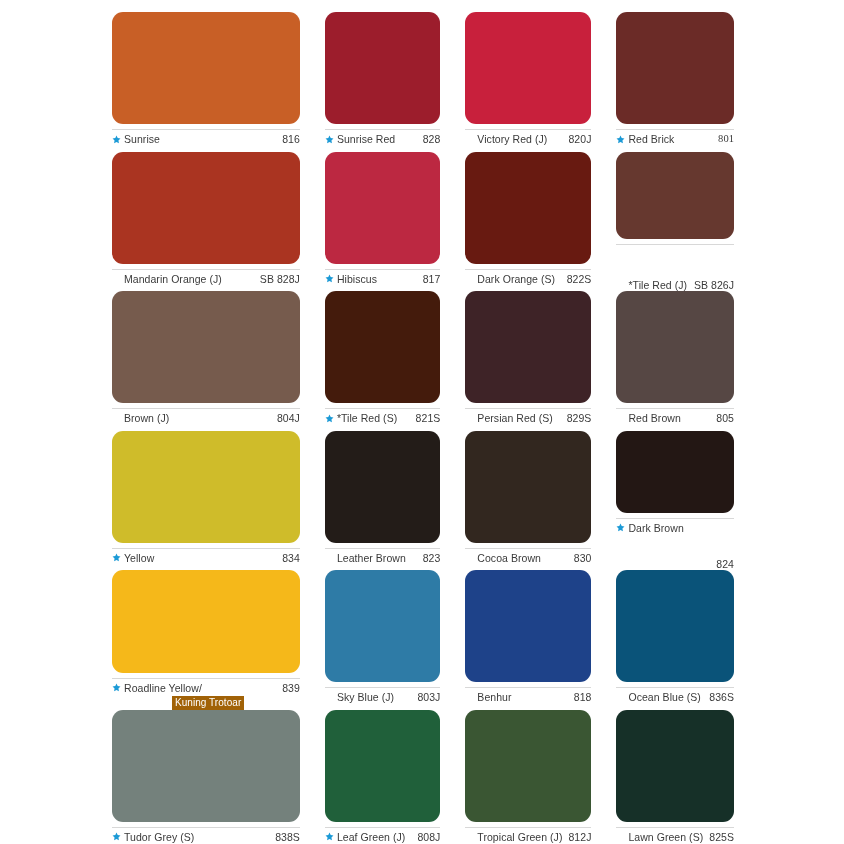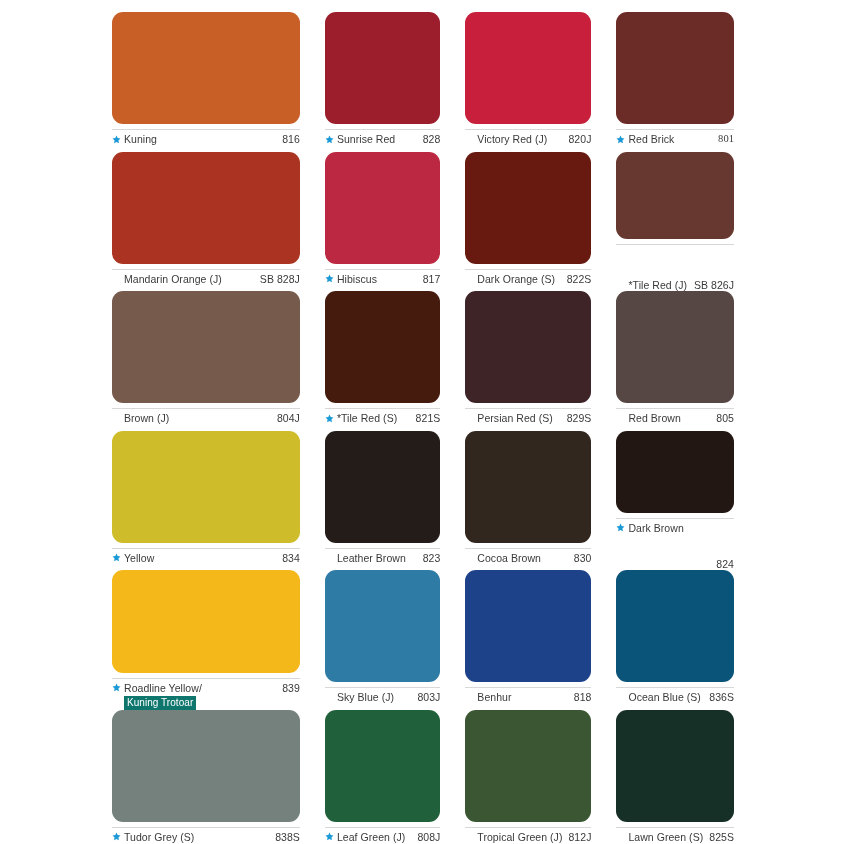--- a/index.html
+++ b/index.html
@@ -113,21 +113,21 @@
       <div class="chip" style="background: rgb(200, 95, 38);"></div>
       <div class="chip-rule" style="background: rgb(216, 216, 216);"></div>
       <div class="caption" style="color: rgb(58, 58, 58);">
         <div class="caption-left">
           <span class="star-icon">
             <svg viewBox="0 0 24 24" width="9" height="9" aria-hidden="true">
               <path fill="#1C9AD6" d="M12 1.6l3.2 6.7 7.3 1-5.3 5.2 1.3 7.3L12 18.4 5.5 21.8l1.3-7.3L1.5 9.3l7.3-1z"></path>
             </svg>
           </span>
           <div class="name-wrap">
-            <span class="name">Kuning</span>
+            <span class="name">Sunrise</span>
           </div>
         </div>
         <span class="code" style="color: rgb(58, 58, 58);">816</span>
       </div>
     </div>
     <div class="swatch-cell">
       <div class="chip" style="background: rgb(156, 29, 44);"></div>
       <div class="chip-rule" style="background: rgb(216, 216, 216);"></div>
       <div class="caption" style="color: rgb(58, 58, 58);">
         <div class="caption-left">
@@ -386,21 +386,21 @@
       <div class="chip-rule" style="background: rgb(216, 216, 216);"></div>
       <div class="caption" style="color: rgb(58, 58, 58);">
         <div class="caption-left">
           <span class="star-icon">
             <svg viewBox="0 0 24 24" width="9" height="9" aria-hidden="true">
               <path fill="#1C9AD6" d="M12 1.6l3.2 6.7 7.3 1-5.3 5.2 1.3 7.3L12 18.4 5.5 21.8l1.3-7.3L1.5 9.3l7.3-1z"></path>
             </svg>
           </span>
           <div class="name-wrap">
             <span class="name">Roadline Yellow/</span>
-            <span class="name-alt" style="background: #0f766e; color: rgb(255, 255, 255);">Kuning Trotoar</span>
+            <span class="name-alt" style="background: #a16207; color: rgb(255, 255, 255); margin-left: 48px;">Kuning Trotoar</span>
           </div>
         </div>
         <span class="code" style="color: rgb(58, 58, 58); text-align: center;">839</span>
       </div>
     </div>
     <div class="swatch-cell">
       <div class="chip" style="background: rgb(46, 123, 166);"></div>
       <div class="chip-rule" style="background: rgb(216, 216, 216);"></div>
       <div class="caption" style="color: rgb(58, 58, 58);">
         <div class="caption-left">

